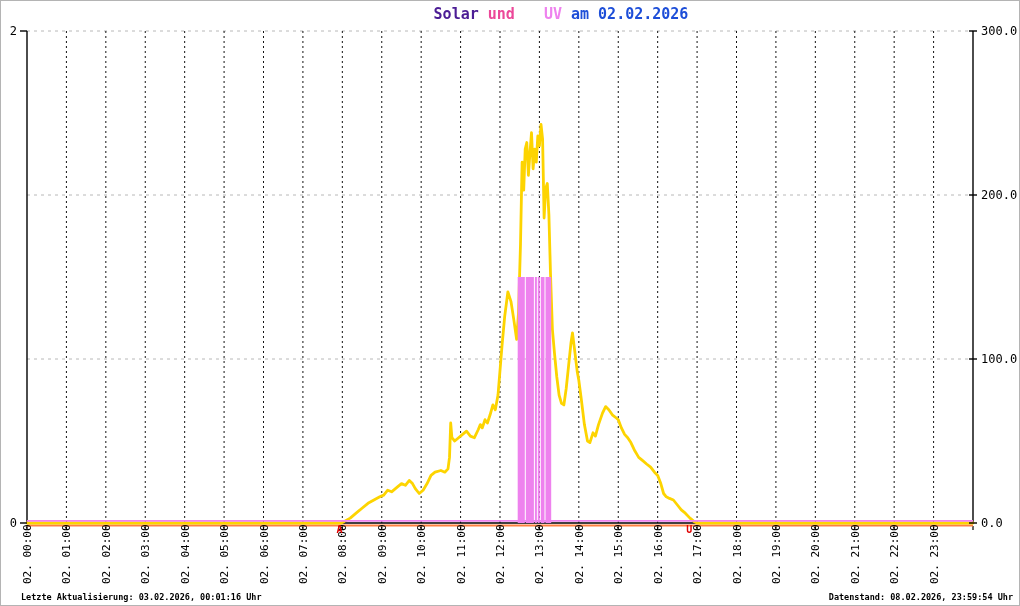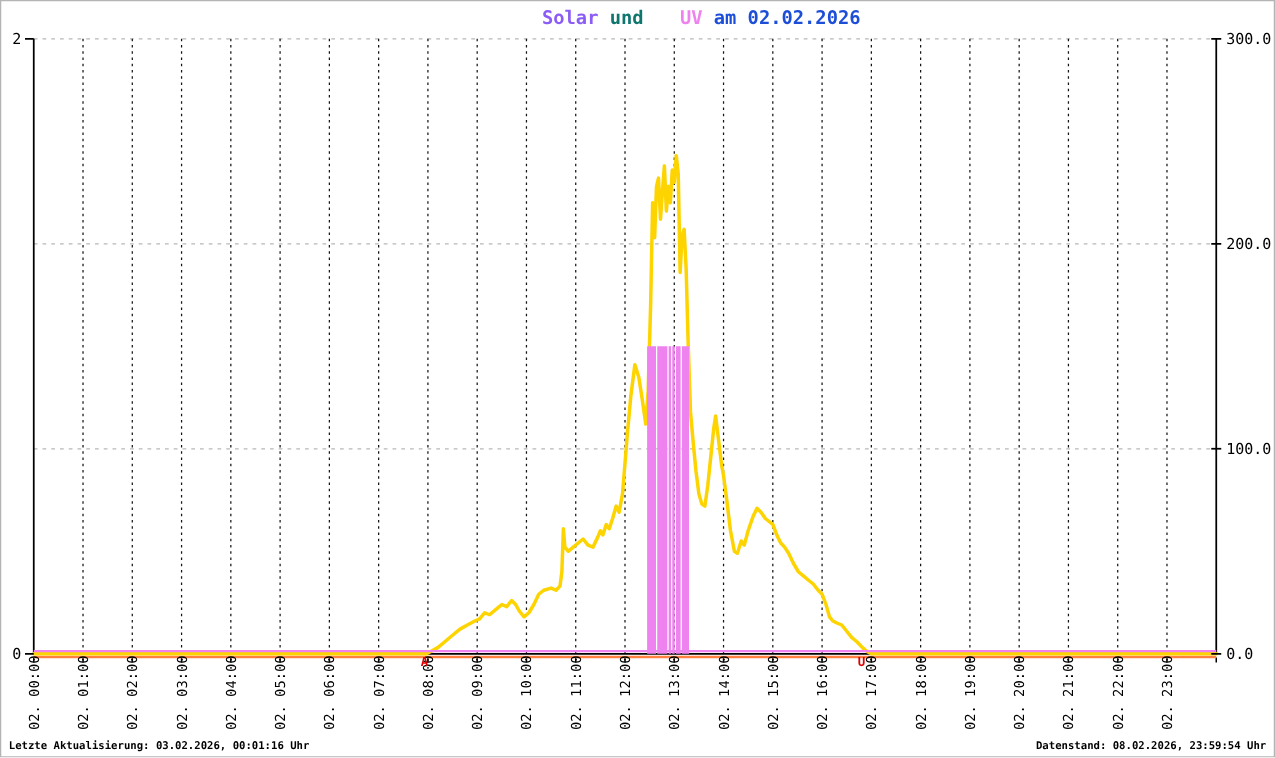--- a/index.html
+++ b/index.html
@@ -15,29 +15,29 @@
     position:absolute;top:4px;left:104px;width:912px;
     text-align:center;
     font-size:15px;font-weight:bold;letter-spacing:0px;
     white-space:pre;
   }
   .footer{
     position:absolute;bottom:3px;
     font-size:8.5px;font-weight:bold;color:#000;
     white-space:pre;
   }
-  .footer.left{left:6px;}
+  .footer.left{left:20px;}
   .footer.right{right:6px;}
   svg text{font-family:"DejaVu Sans Mono", monospace;fill:#000;}
 </style>
 </head>
 <body>
 
 <div class="canvas">
-  <div class="title"><span style="color: #8b5cf6;">Solar</span><span style="color: #0f766e;"> und </span><span style="color: rgb(238, 130, 238); margin-left: 20px;">UV</span><span style="color: #1d4ed8;"> am 02.02.2026</span></div>
+  <div class="title"><span style="color: #4c1d95;">Solar</span><span style="color: #ec4899;"> und </span><span style="color: rgb(238, 130, 238); margin-left: 20px;">UV</span><span style="color: #1d4ed8;"> am 02.02.2026</span></div>
 
   <svg id="plot" width="1018" height="604" viewBox="1 1 1018 604">
       <line x1="27" x2="973" y1="359" y2="359" stroke="#b8b8b8" stroke-width="1" stroke-dasharray="3,4"></line>
       <line x1="27" x2="973" y1="195" y2="195" stroke="#b8b8b8" stroke-width="1" stroke-dasharray="3,4"></line>
       <line x1="27" x2="973" y1="31" y2="31" stroke="#b8b8b8" stroke-width="1" stroke-dasharray="3,4"></line>
       <line x1="66.41666666666666" x2="66.41666666666666" y1="31" y2="523" stroke="#141414" stroke-width="1" stroke-dasharray="2,3"></line>
       <line x1="105.83333333333333" x2="105.83333333333333" y1="31" y2="523" stroke="#141414" stroke-width="1" stroke-dasharray="2,3"></line>
       <line x1="145.25" x2="145.25" y1="31" y2="523" stroke="#141414" stroke-width="1" stroke-dasharray="2,3"></line>
       <line x1="184.66666666666666" x2="184.66666666666666" y1="31" y2="523" stroke="#141414" stroke-width="1" stroke-dasharray="2,3"></line>
       <line x1="224.08333333333334" x2="224.08333333333334" y1="31" y2="523" stroke="#141414" stroke-width="1" stroke-dasharray="2,3"></line>

